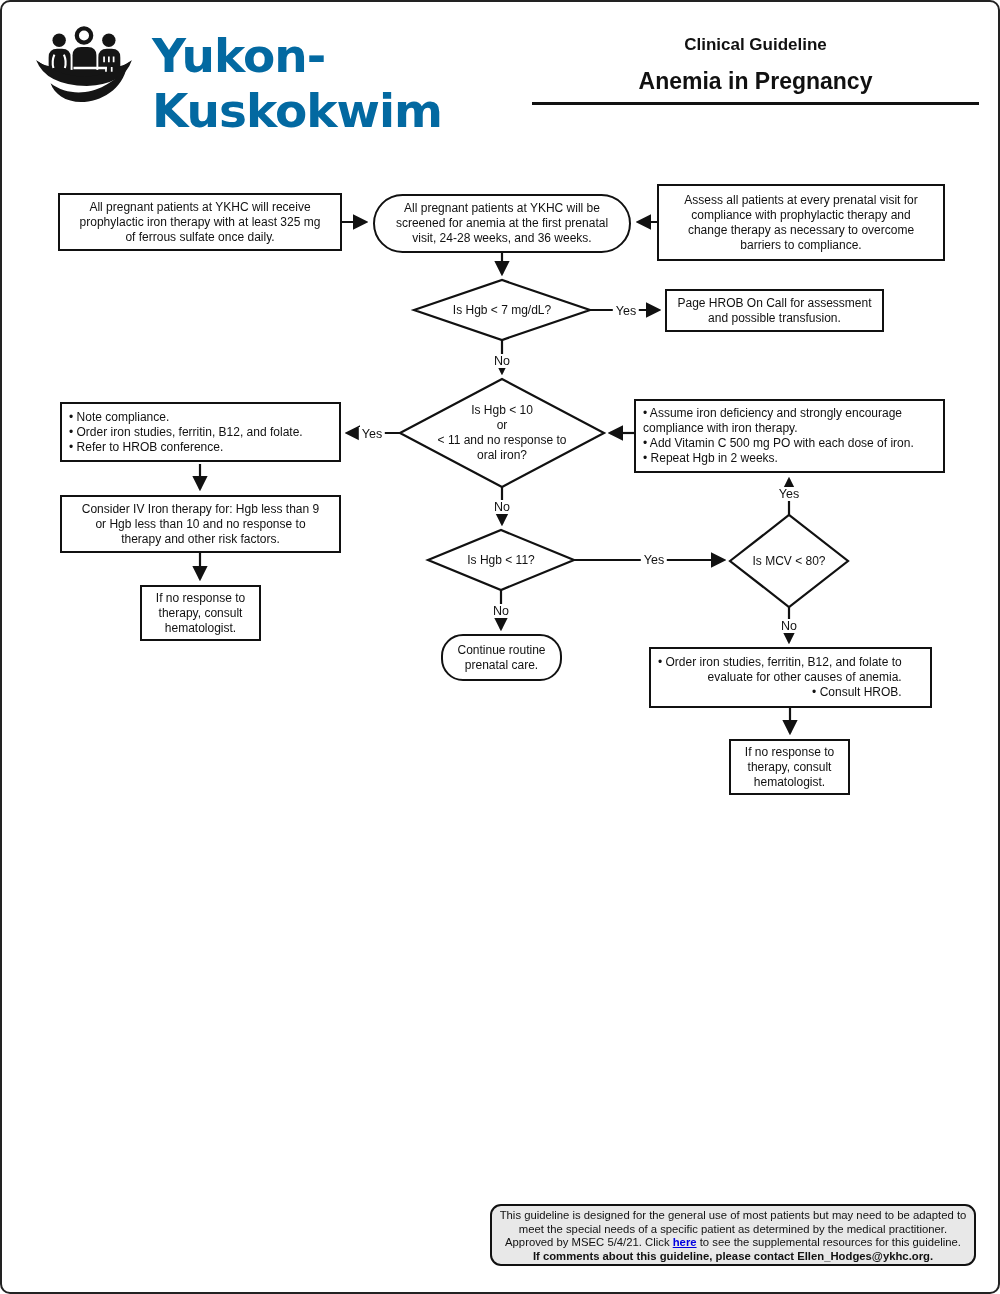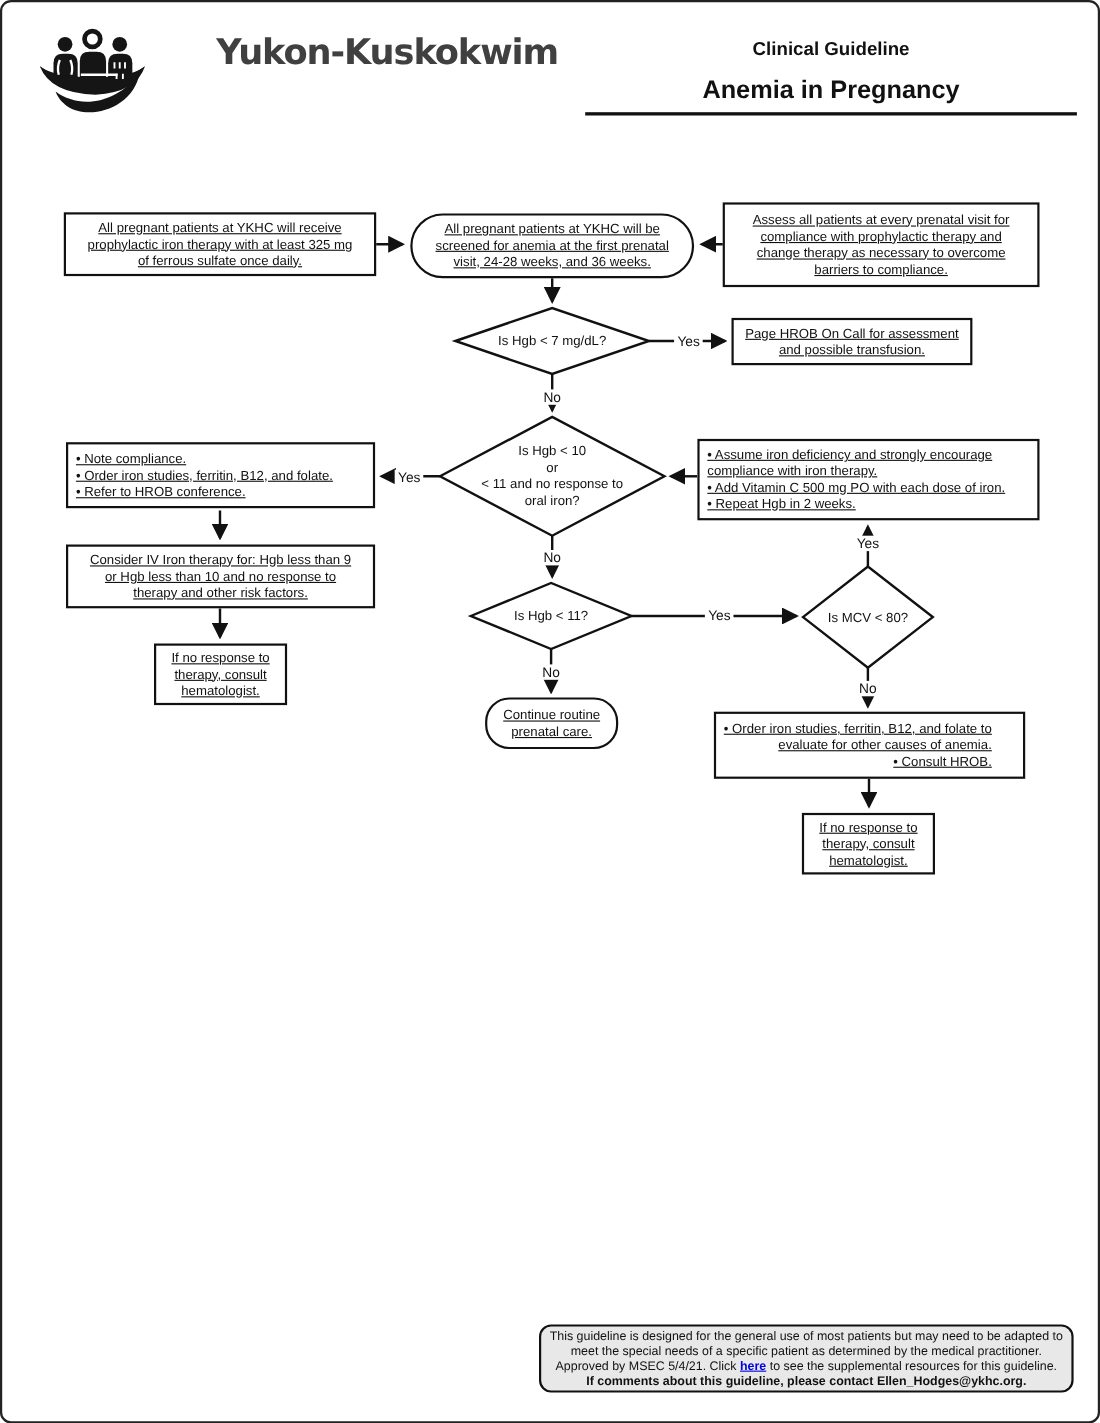--- a/index.html
+++ b/index.html
@@ -6,23 +6,22 @@
   html,body { background:#fff; }
   body { font-family:"Liberation Sans", sans-serif; color:#111; }
   .page {
     position:relative; width:1000px; height:1294px; background:#fff;
     border:2px solid #222; border-radius:10px; overflow:hidden;
   }
   
   .logo { position:absolute; left:28px; top:22px; width:108px; height:86px; }
   .org-name {
     position:absolute; left:150px; top:26px; width:400px;
-    font-size:32px; font-weight:bold; letter-spacing:-1px; color:#404040;
+    font-size:47px; font-weight:bold; letter-spacing:-1px; color:#0369a1;
     font-family:"DejaVu Sans", sans-serif;
-    text-align:center;
   }
   .org-sub {
     position:absolute; left:152px; top:74px; width:420px;
     font-size:22px; font-weight:bold; letter-spacing:5px; color:#1d1d1d;
     font-family:"DejaVu Sans", sans-serif;
   }
   .gl-type {
     position:absolute; left:530px; top:33px; width:447px; text-align:center;
     font-size:17px; font-weight:bold;
   }
@@ -31,21 +30,20 @@
     font-size:23px; font-weight:bold;
   }
   .header-rule { position:absolute; left:530px; top:100px; width:447px; height:3px; background:#111; }
 
   
   .fc-svg { position:absolute; left:0; top:0; width:1000px; height:1294px; z-index:1; }
   .node {
     position:absolute; z-index:2; background:#fff; border:2px solid #111;
     font-size:12px; line-height:15px; display:flex; align-items:center;
     white-space:pre-line;
-    text-decoration:underline;
   }
   .node.center { justify-content:center; text-align:center; }
   .node.left   { justify-content:flex-start; text-align:left; padding-left:7px; padding-right:4px; }
   .stadium { border-radius:30px; }
   .dtext {
     position:absolute; z-index:2; font-size:12px; line-height:15px;
     display:flex; align-items:center; justify-content:center; text-align:center;
     white-space:pre-line; background:transparent;
   }
   .edge-label {

